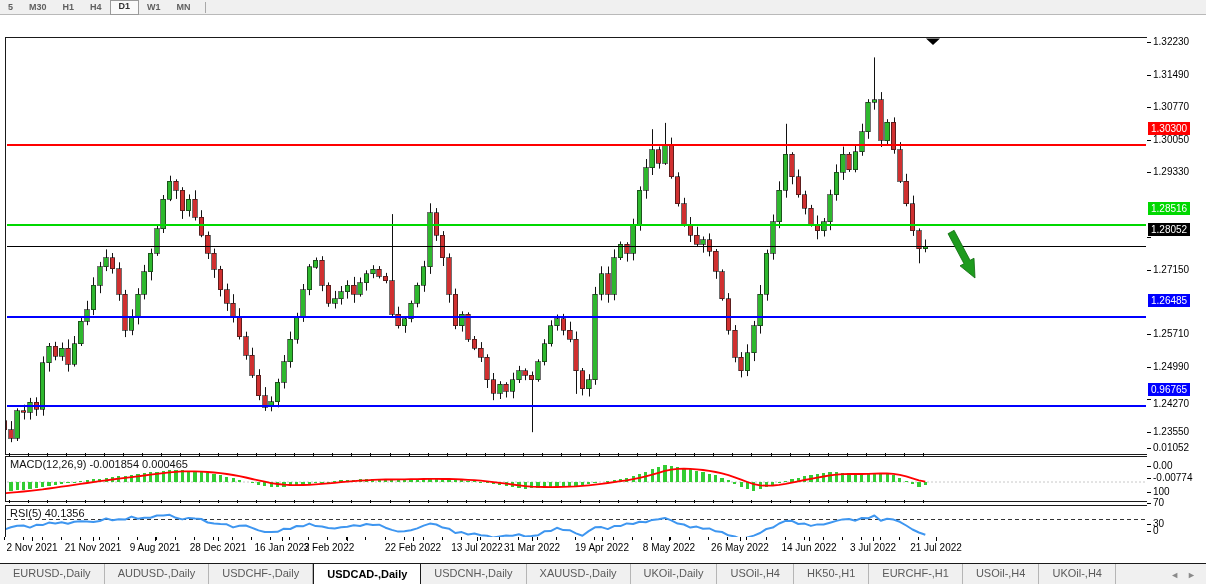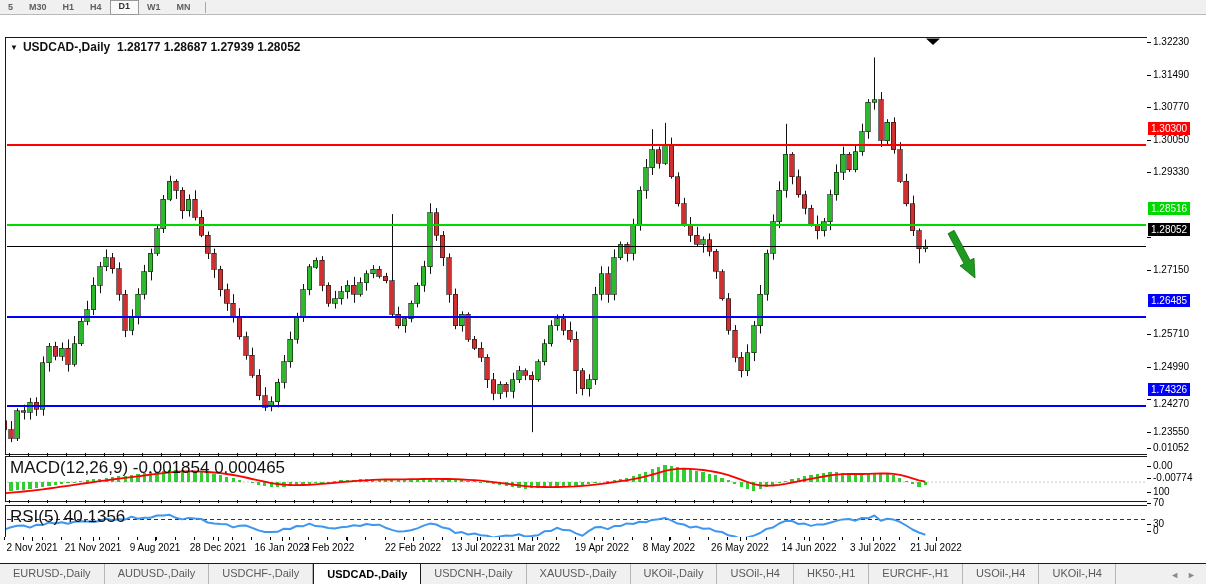--- a/index.html
+++ b/index.html
@@ -15,21 +15,21 @@
   #chart-client{position:absolute;left:0;top:15px;width:1206px;height:547px;background:#ffffff;}
   .panel{position:absolute;left:5px;border:1px solid #1a1a1a;background:#fff;}
   #main-panel{top:22px;width:1142px;height:416px;}
   #macd-panel-box{top:441px;width:1142px;height:44px;}
   #rsi-panel-box{top:490px;width:1142px;height:47px;}
   .panel svg{display:block;}
   
   #chart-title{position:absolute;left:10px;top:25px;font-size:12px;font-weight:bold;color:#111;
                white-space:pre;z-index:5;}
   #chart-title .tri{font-size:8px;vertical-align:1px;margin-right:5px;}
-  .ind-label{position:absolute;font-size:17px;color:#111;z-index:5;white-space:pre;}
+  .ind-label{position:absolute;font-size:11px;color:#111;z-index:5;white-space:pre;}
   
   #price-axis{position:absolute;left:1147px;top:15px;width:59px;height:547px;background:#fff;}
   .axis-label{position:absolute;left:6px;font-size:10px;color:#000;white-space:nowrap;}
   .axis-tick{position:absolute;left:0;width:4px;height:1px;background:#000;}
   .axis-badge{position:absolute;left:1px;height:13px;line-height:13px;font-size:10px;color:#fff;
               padding:0 3px;white-space:nowrap;z-index:6;}
   
   #date-axis{position:absolute;left:0;top:537px;width:1206px;height:25px;background:#fff;}
   .date-label{position:absolute;top:5px;font-size:10px;color:#000;transform:translateX(-50%);white-space:nowrap;}
   .tick-v{position:absolute;width:1px;background:#000;}
@@ -54,21 +54,20 @@
       <div class="tf-btn">H1</div>
       <div class="tf-btn">H4</div>
       <div class="tf-btn active">D1</div>
       <div class="tf-btn">W1</div>
       <div class="tf-btn">MN</div>
       <div class="tf-sep"></div>
     </div>
 
   <div id="chart-client">
 
-    <div id="chart-title"><span class="tri">▼</span><span>USDCAD-,Daily</span><span>  </span><span>1.28177</span><span> </span><span>1.28687</span><span> </span><span>1.27939</span><span> </span><span>1.28052</span></div>
 
     <div id="main-panel" class="panel">
       <svg id="main-svg" width="1140" height="414" viewBox="5 22 1140 414">
           <g>
             <line x1="4.5" y1="402.7" x2="4.5" y2="415.3" stroke="#111111" stroke-width="1"></line>
             <rect x="1.2" y="404.5" width="4.6" height="9.0" fill="#d03030" stroke="#111111" stroke-width="0.6" shape-rendering="crispEdges"></rect>
             <line x1="10.5" y1="405.1" x2="10.5" y2="426.2" stroke="#111111" stroke-width="1"></line>
             <rect x="7.5" y="413.5" width="4.6" height="8.6" fill="#d03030" stroke="#111111" stroke-width="0.6" shape-rendering="crispEdges"></rect>
             <line x1="16.5" y1="392.3" x2="16.5" y2="425.0" stroke="#111111" stroke-width="1"></line>
             <rect x="13.9" y="394.6" width="4.6" height="27.5" fill="#2eb82e" stroke="#111111" stroke-width="0.6" shape-rendering="crispEdges"></rect>
@@ -658,21 +657,21 @@
       <div class="axis-tick" style="top: 352px;"></div>
       <div class="axis-label" style="top: 346px;">1.24990</div>
       <div class="axis-tick" style="top: 384px;"></div>
       <div class="axis-label" style="top: 383px;">1.24270</div>
       <div class="axis-tick" style="top: 417px;"></div>
       <div class="axis-label" style="top: 411px;">1.23550</div>
       <div class="axis-badge" style="background: rgb(255, 0, 0); top: 107px;">1.30300</div>
       <div class="axis-badge" style="background: rgb(0, 216, 0); top: 187px;">1.28516</div>
       <div class="axis-badge" style="background: rgb(0, 0, 0); top: 208px;">1.28052</div>
       <div class="axis-badge" style="background: rgb(0, 0, 255); top: 279px;">1.26485</div>
-      <div class="axis-badge" style="background: rgb(0, 0, 255); top: 368px;">1.74326</div>
+      <div class="axis-badge" style="background: rgb(0, 0, 255); top: 368px;">0.96765</div>
       <div class="axis-tick" style="top: 433px;"></div>
       <div class="axis-label" style="top: 427px;">0.01052</div>
       <div class="axis-tick" style="top: 451px;"></div>
       <div class="axis-label" style="top: 445px;">0.00</div>
       <div class="axis-tick" style="top: 463px;"></div>
       <div class="axis-label" style="top: 457px;">-0.00774</div>
       <div class="axis-tick" style="top: 477px;"></div>
       <div class="axis-label" style="top: 471px;">100</div>
       <div class="axis-tick" style="top: 488px;"></div>
       <div class="axis-label" style="top: 482px;">70</div>

